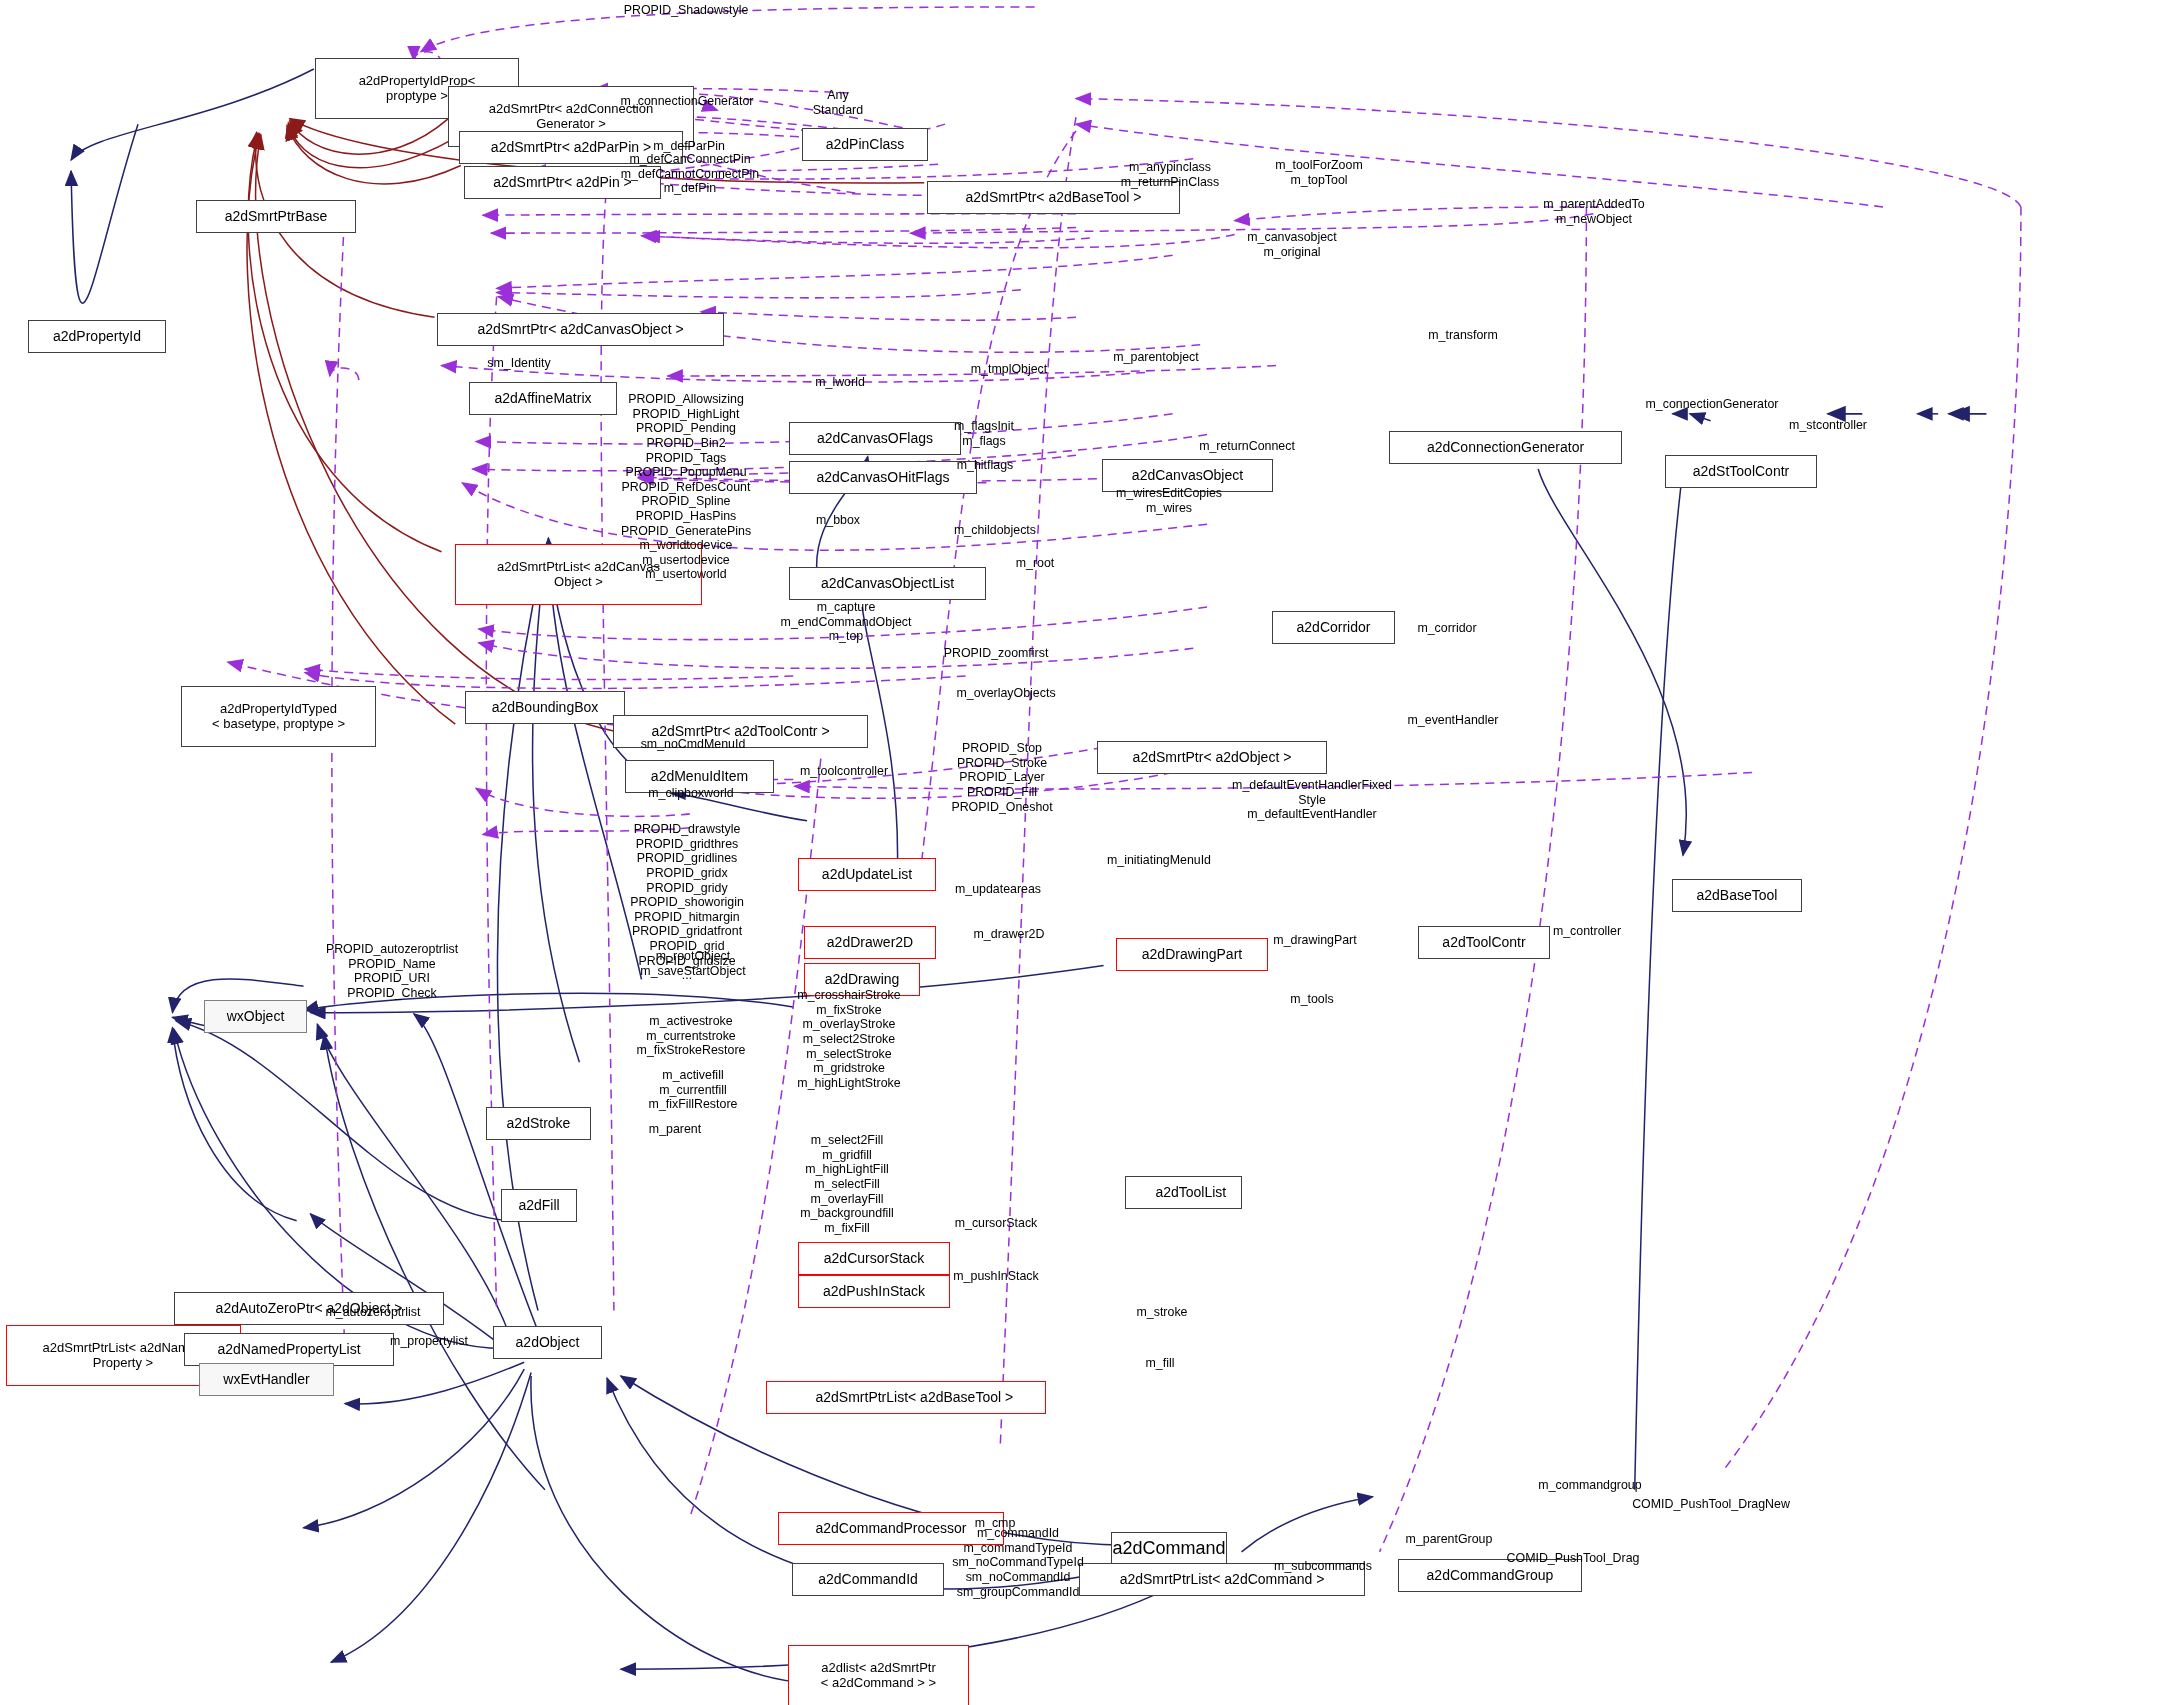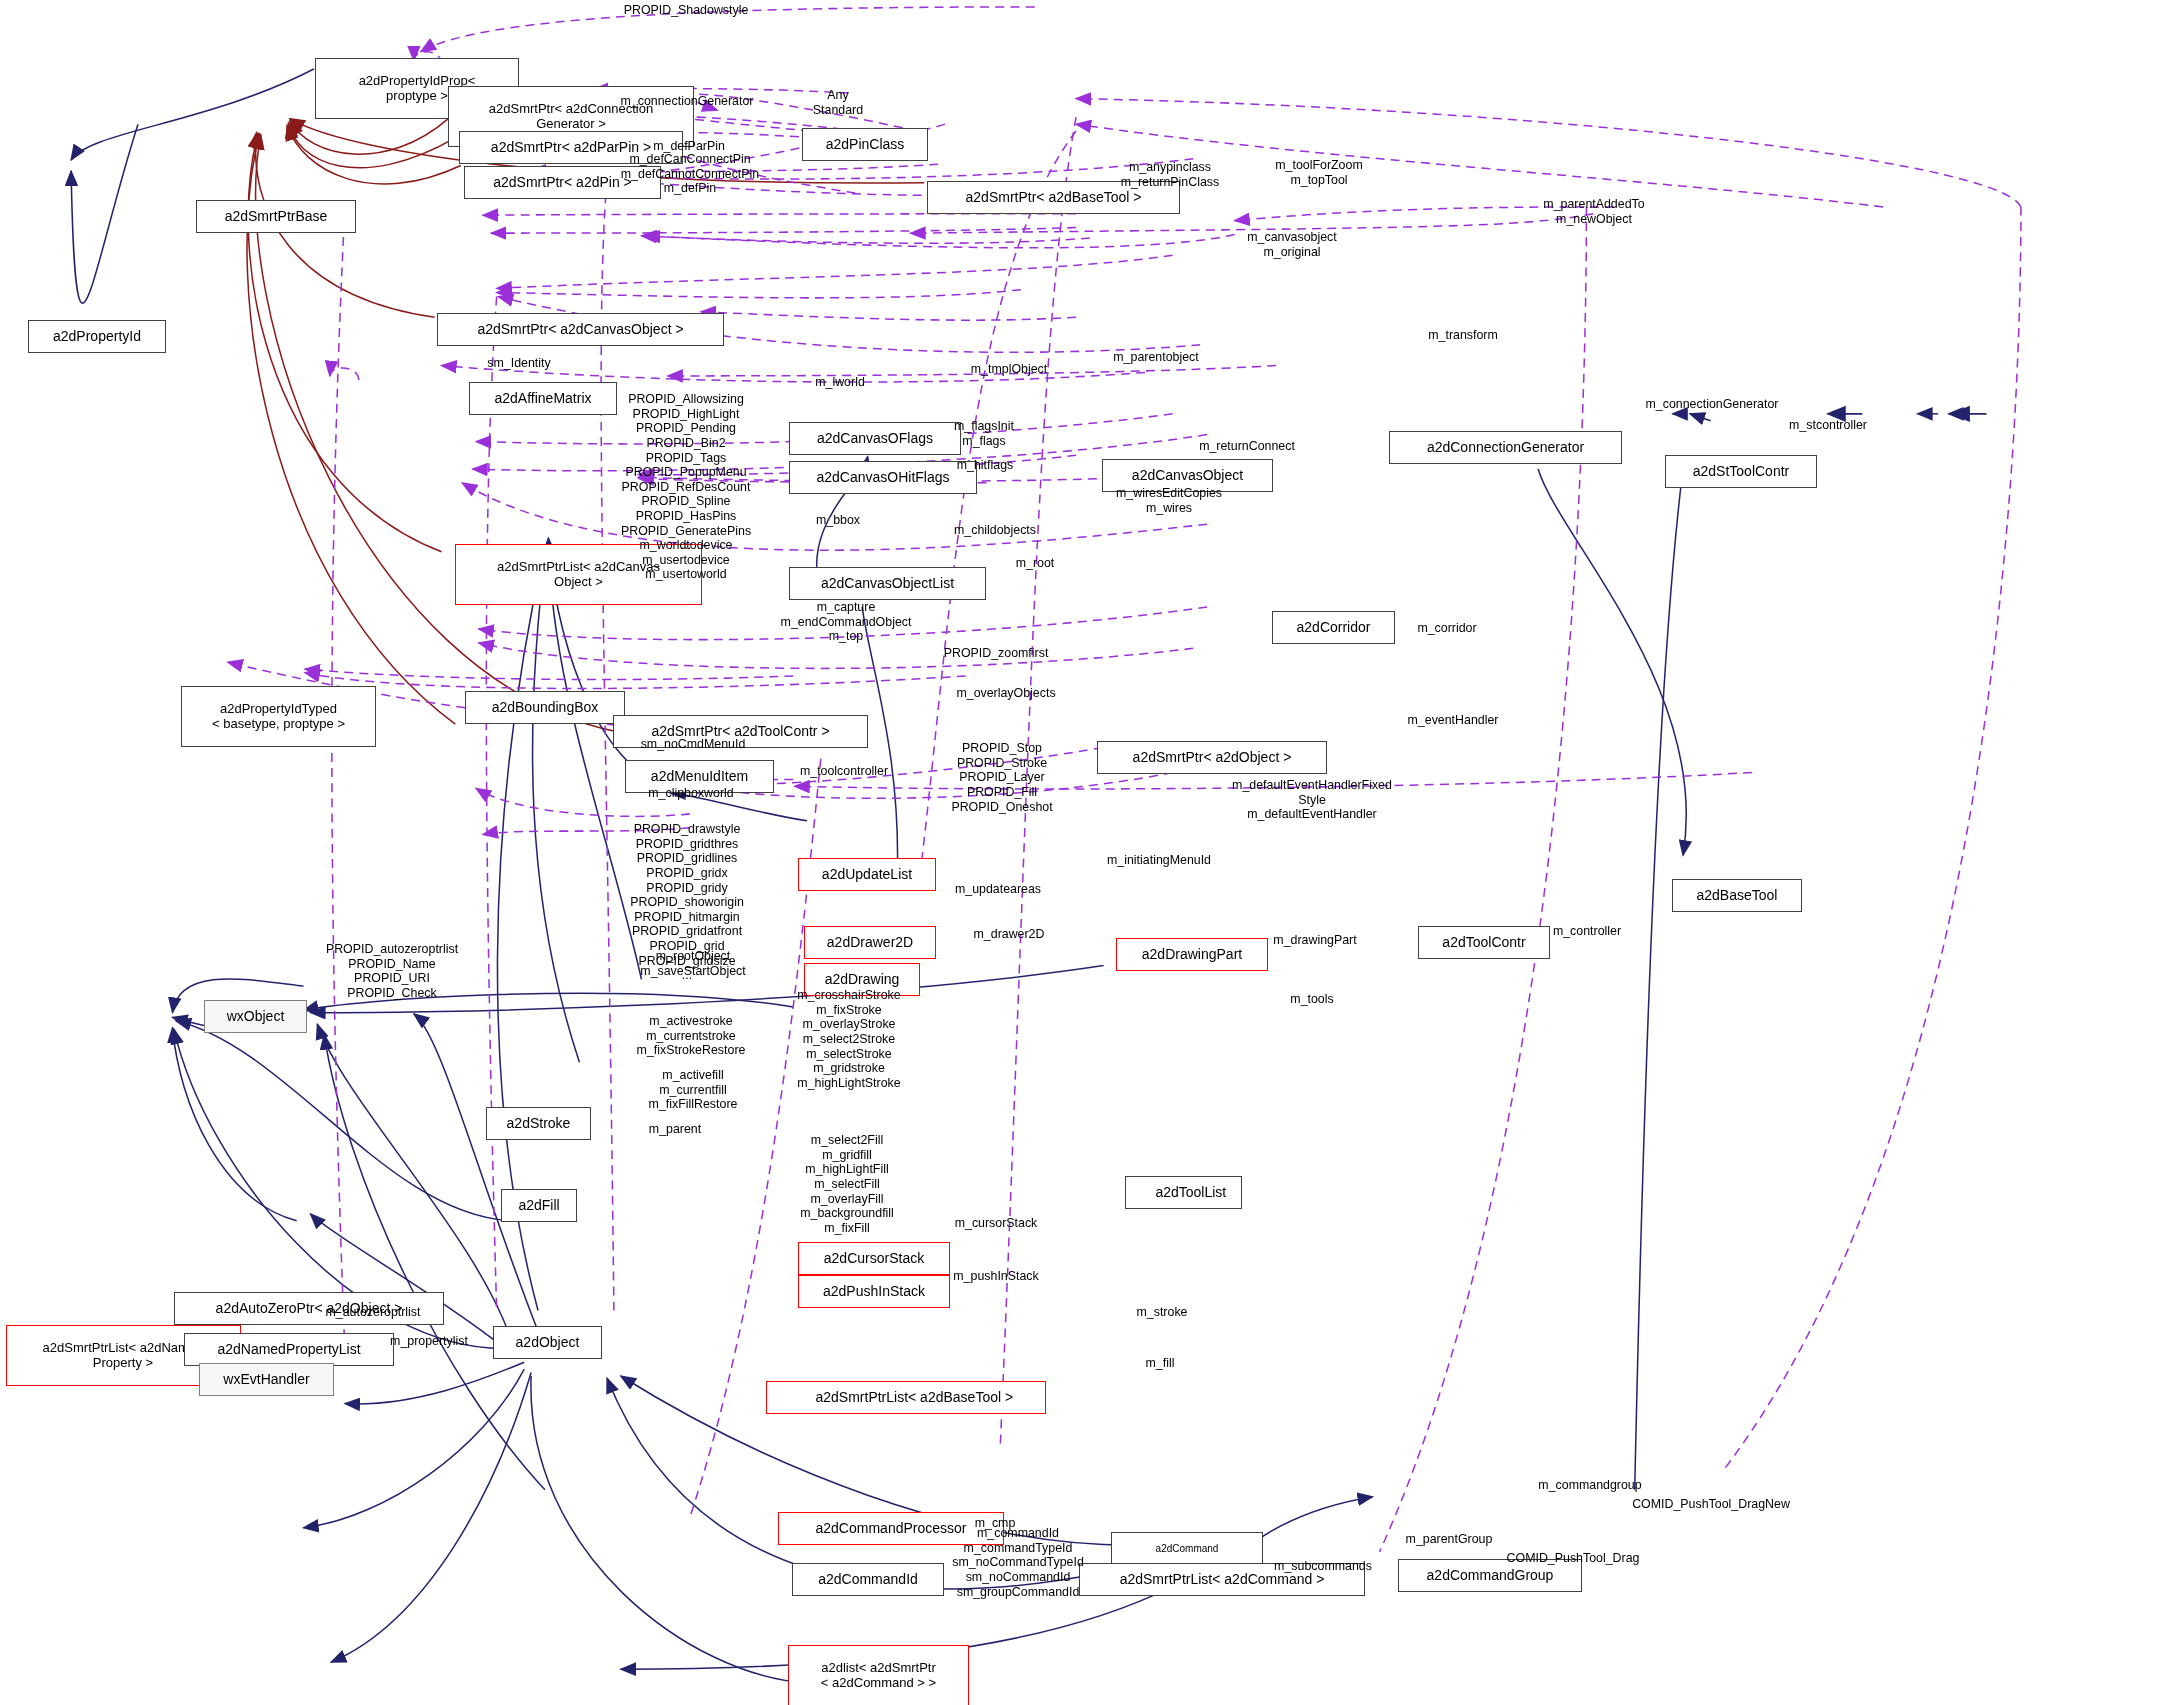--- a/index.html
+++ b/index.html
@@ -199,21 +199,21 @@
       <div class="node red" style="left: 798px; top: 1242px; width: 152px; height: 33px; font-size: 14px;">a2dCursorStack</div>
       <div class="node red" style="left: 798px; top: 1275px; width: 152px; height: 33px; font-size: 14px;">a2dPushInStack</div>
       <div class="node thick" style="left: 174px; top: 1292px; width: 270px; height: 33px; font-size: 14px;">a2dAutoZeroPtr&lt; a2dObject &gt;</div>
       <div class="node red" style="left: 5.5px; top: 1325px; width: 235px; height: 61px; font-size: 13px;">a2dSmrtPtrList&lt; a2dNamed
 Property &gt;</div>
       <div class="node thick" style="left: 184px; top: 1333px; width: 210px; height: 33px; font-size: 14px;">a2dNamedPropertyList</div>
       <div class="node thick" style="left: 493px; top: 1326px; width: 109px; height: 33px; font-size: 14px;">a2dObject</div>
       <div class="node light" style="left: 199px; top: 1363px; width: 135px; height: 33px; font-size: 14px;">wxEvtHandler</div>
       <div class="node red" style="left: 766px; top: 1381px; width: 280px; height: 33px; font-size: 14px; padding-left: 20px;">a2dSmrtPtrList&lt; a2dBaseTool &gt;</div>
       <div class="node red" style="left: 778px; top: 1512px; width: 226px; height: 33px; font-size: 14px;">a2dCommandProcessor</div>
-      <div class="node thick" style="left: 1111px; top: 1532px; width: 152px; height: 33px; font-size: 10px;">a2dCommand</div>
+      <div class="node thick" style="left: 1111px; top: 1532px; width: 116px; height: 33px; font-size: 18px;">a2dCommand</div>
       <div class="node thick" style="left: 1398px; top: 1559px; width: 184px; height: 33px; font-size: 14px;">a2dCommandGroup</div>
       <div class="node thick" style="left: 792px; top: 1563px; width: 152px; height: 33px; font-size: 14px;">a2dCommandId</div>
       <div class="node thick" style="left: 1079px; top: 1563px; width: 286px; height: 33px; font-size: 14px;">a2dSmrtPtrList&lt; a2dCommand &gt;</div>
       <div class="node red" style="left: 788px; top: 1645px; width: 181px; height: 61px; font-size: 13px;">a2dlist&lt; a2dSmrtPtr
 &lt; a2dCommand &gt; &gt;</div>
     </div>
 
   <div class="labels-layer">
       <div class="lbl" style="left: 686px; top: 2.8px;">PROPID_Shadowstyle</div>
       <div class="lbl" style="left: 687px; top: 94px;">m_connectionGenerator</div>

